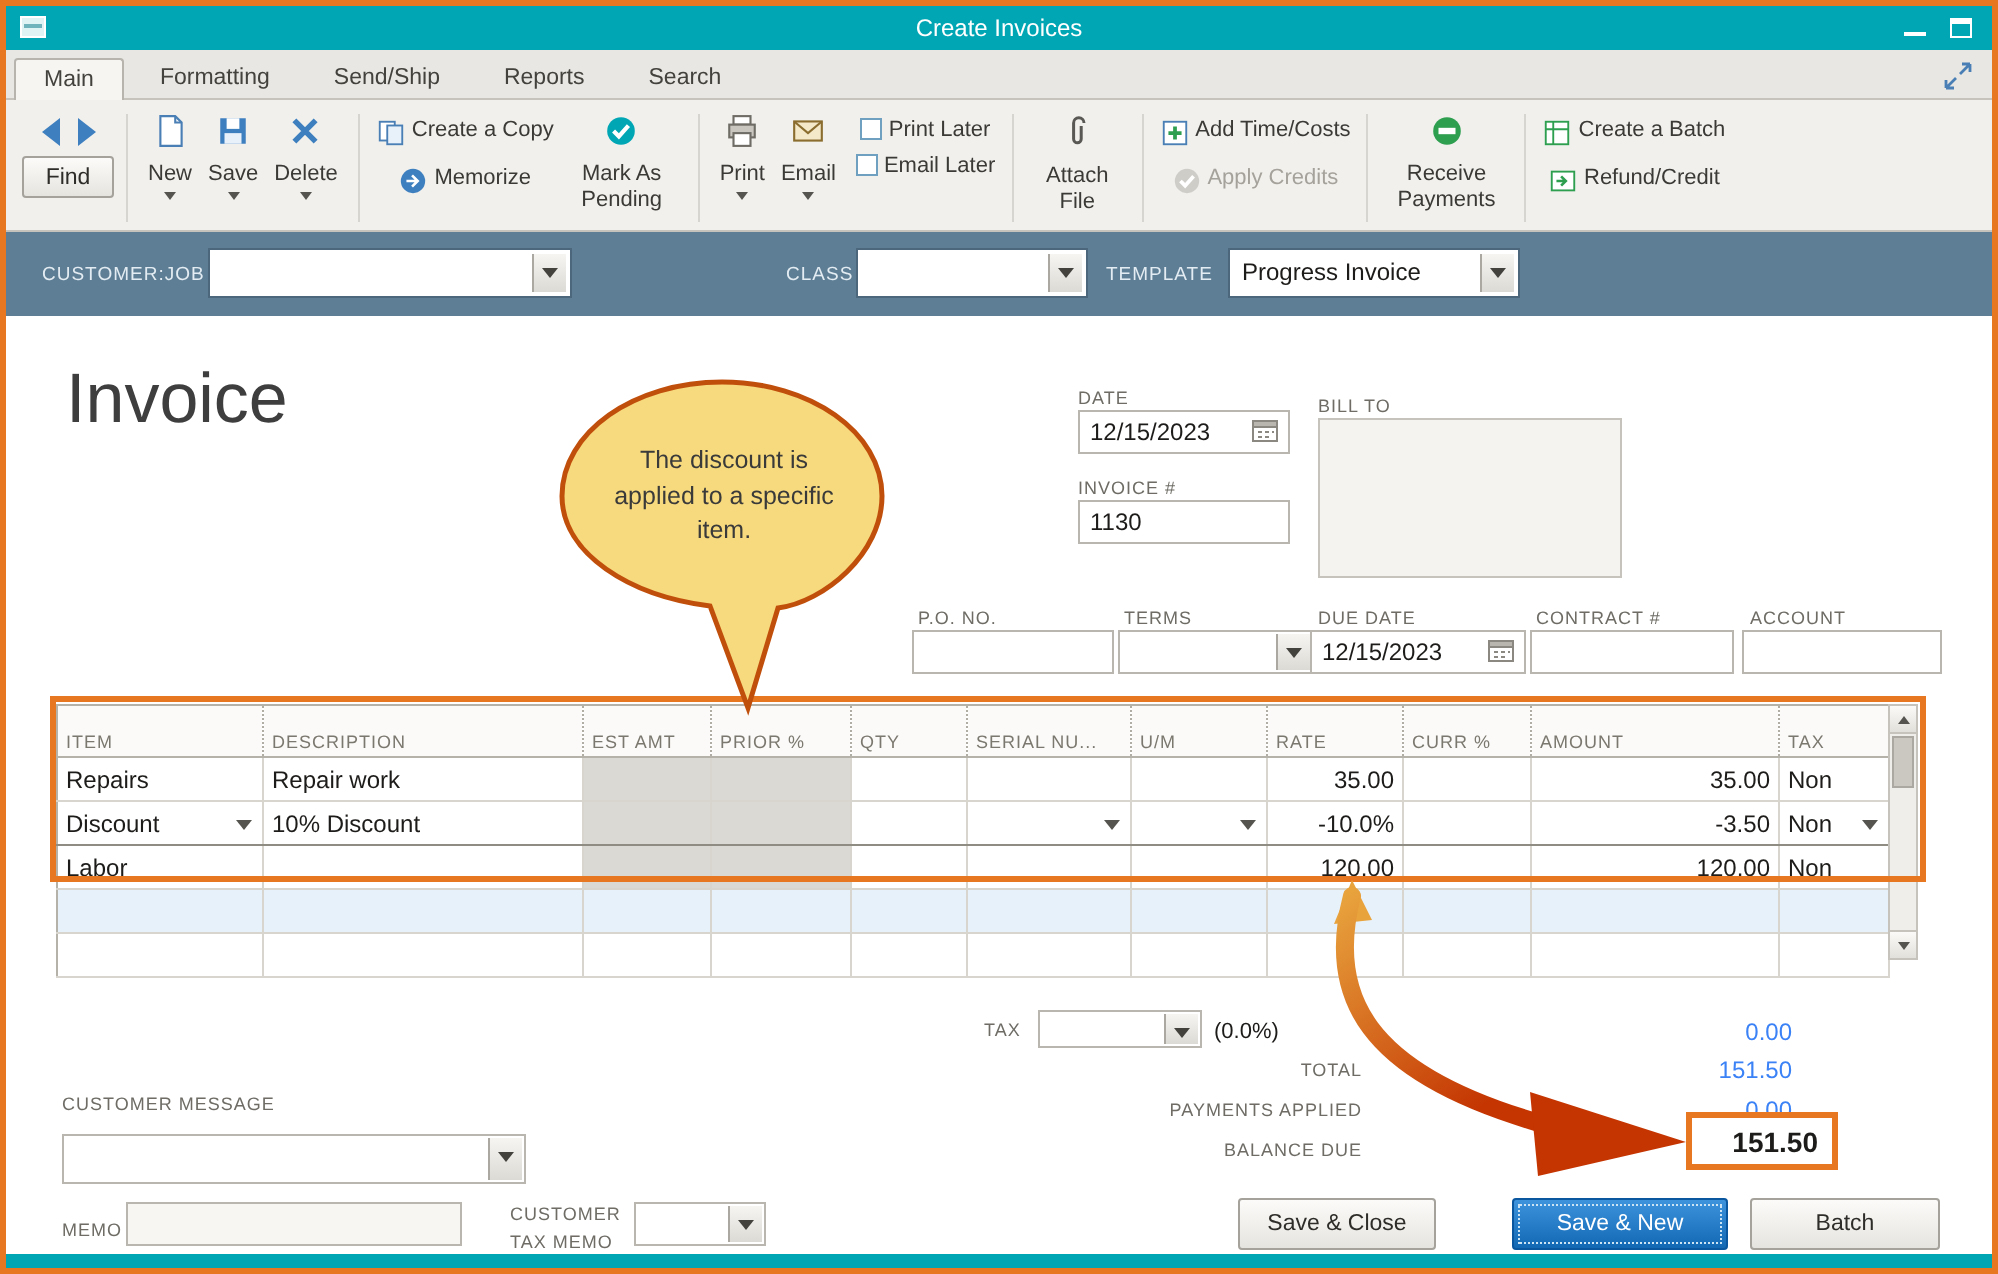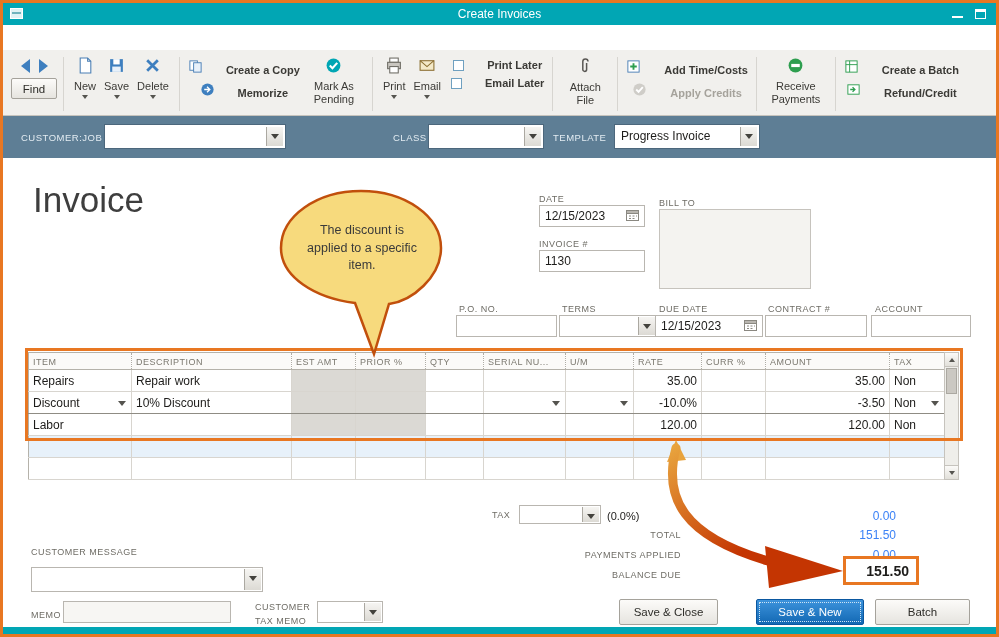--- a/index.html
+++ b/index.html
@@ -21,21 +21,21 @@
   .tab.active { background:#F6F5F2; border:1px solid #B7B4AD; border-bottom:none; border-radius:2px 2px 0 0; top:0; padding-bottom:7px; }
   .ribbon-toggle { position:absolute; right:10px; top:6px; width:14px; height:14px; }
 
   
   .toolbar { position:absolute; left:0; top:47px; right:0; height:66px; background:#F1F0ED; border-bottom:1px solid #C6C3BD; display:flex; align-items:flex-start; padding:6px 4px 0 8px; }
   .sep { width:1px; align-self:stretch; background:#D7D5D0; margin:1px 6px 4px; }
   .tcol { display:flex; flex-direction:column; align-items:center; }
   .tlbl { font-size:11px; color:#3B3A36; line-height:1.15; text-align:center; margin-top:2px; white-space:pre-line; }
   .tbtn { display:flex; flex-direction:column; align-items:center; padding:1px 4px; cursor:default; }
   .tinytri { width:0; height:0; border:3px solid transparent; border-top:4px solid #55544F; margin-top:2px; }
-  .trow { display:flex; align-items:flex-end; gap:23px; padding:3px 2px; font-size:11px; color:#3B3A36;font-weight:bold; }
+  .trow { display:flex; align-items:flex-start; gap:3px; padding:3px 2px; font-size:11px; color:#3B3A36; }
   .trow.disabled { color:#A5A29B; }
   .navarrows { display:flex; gap:9px; margin:3px 0 5px; }
   .tri-left { width:0; height:0; border:7px solid transparent; border-right:9px solid #3E7FBF; border-left:none; }
   .tri-right { width:0; height:0; border:7px solid transparent; border-left:9px solid #3E7FBF; border-right:none; }
   .btn { background:linear-gradient(#FCFBF9,#E6E4DF); border:1px solid #A5A29B; border-radius:2px; font-size:11.5px; color:#2E2D29; display:flex; align-items:center; justify-content:center; cursor:default; }
   .find-btn { width:46px; height:21px; }
   .cb { width:11px; height:11px; background:#fff; border:1px solid #6FA0C0; display:inline-block; }
 
   
   .formbar { position:absolute; left:0; top:113px; right:0; height:42px; background:#5E7E95; }
@@ -47,21 +47,21 @@
   
   .bodyarea { position:absolute; left:0; top:155px; right:0; height:469px; background:#fff; }
   .inv-title { position:absolute; left:30px; top:22px; font-size:35px; color:#3E3E3E; }
   .lbl { position:absolute; font-size:9px; letter-spacing:0.5px; color:#6E6C65; }
   .field { position:absolute; height:22px; background:#fff; border:1px solid #B9B6B0; font-size:12px; color:#1D1C1A; padding:3px 5px; display:flex; align-items:center; justify-content:space-between; }
   .billto-box { position:absolute; background:#F4F3F0; border:1px solid #C6C3BD; }
 
   
   .items-wrap { position:absolute; left:25px; top:194px; }
   table.items { border-collapse:collapse; table-layout:fixed; width:916px; background:#fff; border:1px solid #B5B2AA; }
-  table.items th { font-size:9px; font-weight:normal; letter-spacing:0.5px; color:#7B786F; text-align:left; padding:3px 4px 2px; height:17px; border-bottom:1px solid #B5B2AA; border-left:1px dotted #B0ADA5; background:#FBFAF8; overflow:hidden; white-space:nowrap; }
+  table.items th { font-size:9px; font-weight:normal; letter-spacing:0.5px; color:#7B786F; text-align:left; padding:13px 4px 2px; height:17px; border-bottom:1px solid #B5B2AA; border-left:1px dotted #B0ADA5; background:#FBFAF8; overflow:hidden; white-space:nowrap; }
   table.items th:first-child { border-left:none; }
   table.items td { height:22px; font-size:12px; color:#1D1C1A; padding:2px 4px; border-right:1px solid #D8D5CF; border-bottom:1px solid #D8D5CF; overflow:hidden; white-space:nowrap; }
   td.gray { background:#DBD9D4; }
   td.num { text-align:right; }
   tr.selrow td { border-top:1px solid #8F8C84; border-bottom:1px solid #8F8C84; }
   tr.bluerow td { background:#E7F1FA; }
   .cdd { float:right; width:0; height:0; border:4px solid transparent; border-top:5px solid #55544F; margin:5px 1px 0 2px; }
   .scrollbar { position:absolute; left:941px; top:194px; width:15px; height:128px; background:#EFEEEA; border:1px solid #C6C3BD; }
   .sb-btn { position:absolute; left:0; width:13px; height:14px; background:linear-gradient(#FBFAF8,#E2E0DA); border-bottom:1px solid #C6C3BD; display:flex; align-items:center; justify-content:center; }
   .sb-btn.down { bottom:0; border-top:1px solid #C6C3BD; border-bottom:none; }
@@ -92,20 +92,32 @@
 
   <div class="titlebar">
     <div class="win-menu"></div>
     <div class="win-title">Create Invoices</div>
     <div class="win-controls">
       <div class="minimize"></div>
       <div class="maximize"></div>
     </div>
   </div>
 
+  <div class="tabbar">
+    <div class="tab active">Main</div>
+    <div class="tab">Formatting</div>
+    <div class="tab">Send/Ship</div>
+    <div class="tab">Reports</div>
+    <div class="tab">Search</div>
+    <div class="ribbon-toggle">
+      <svg width="14" height="14" viewBox="0 0 14 14">
+          <path d="M1 13L6 8M1 13v-4M1 13h4M13 1L8 6M13 1V5M13 1H9" stroke="#4A7FB5" stroke-width="1.4" fill="none"></path>
+        </svg>
+    </div>
+  </div>
 
   <div class="toolbar">
 
     <div class="tcol">
       <div class="navarrows">
         <span class="tri-left"></span>
         <span class="tri-right"></span>
       </div>
       <div class="btn find-btn">Find</div>
     </div>

